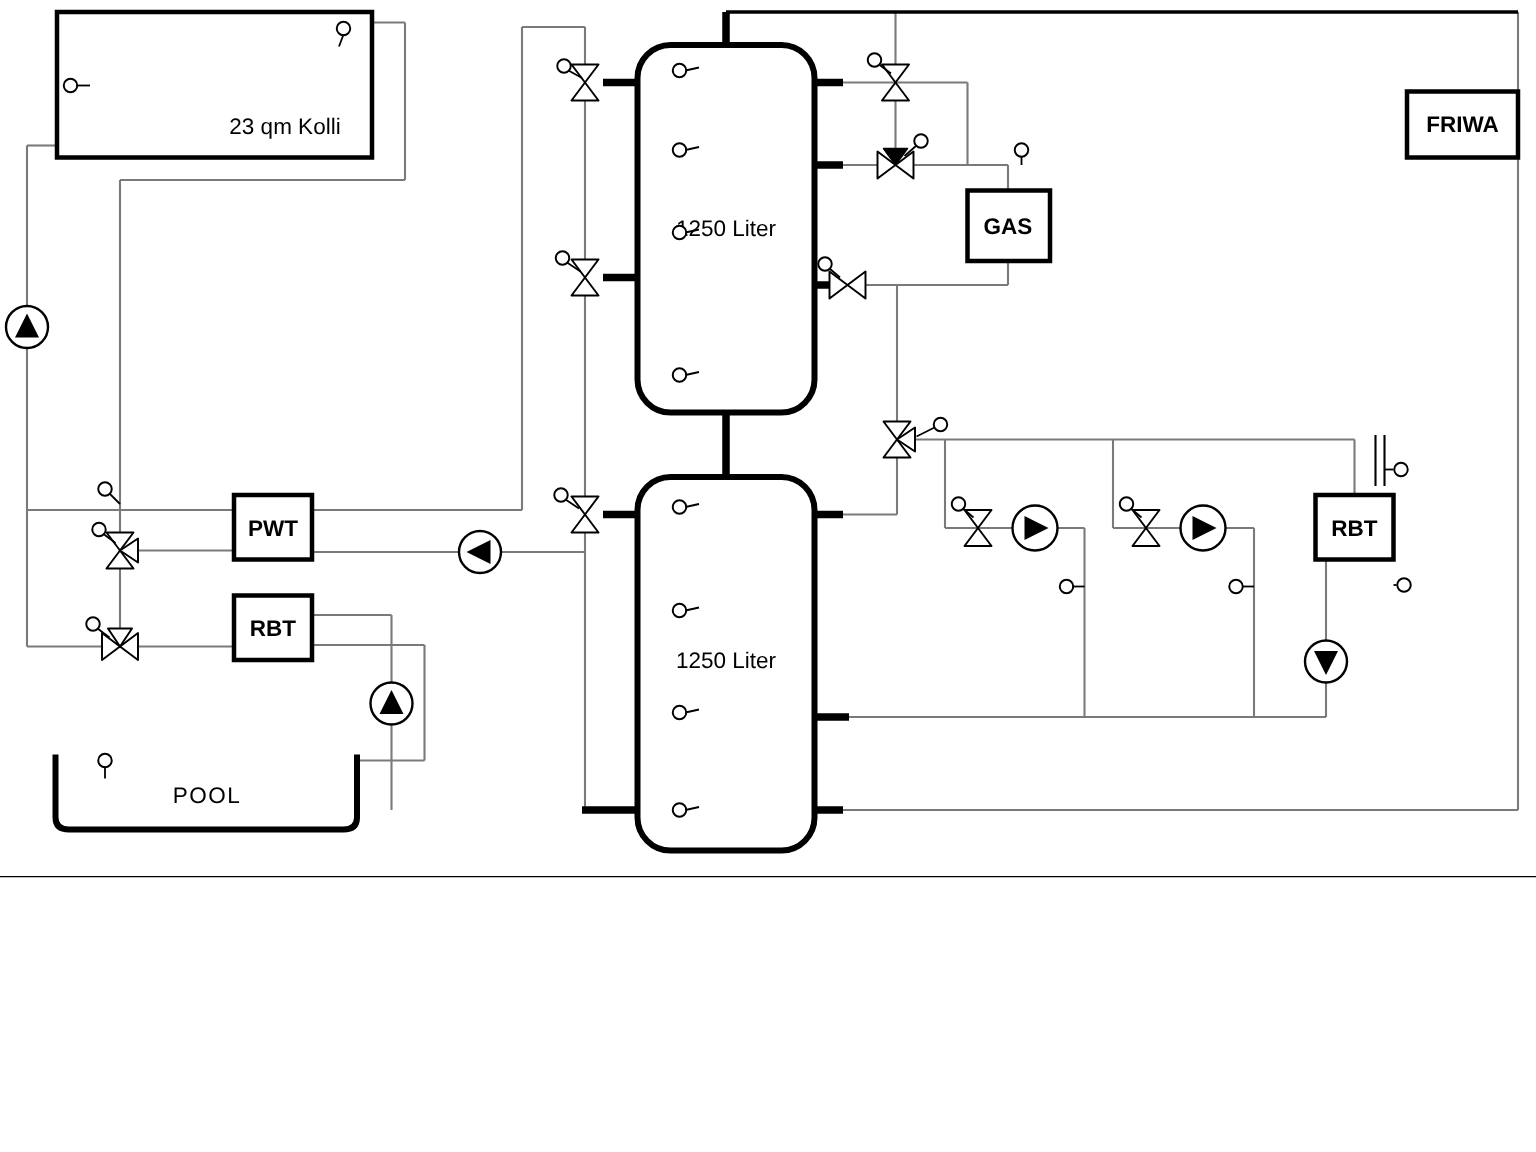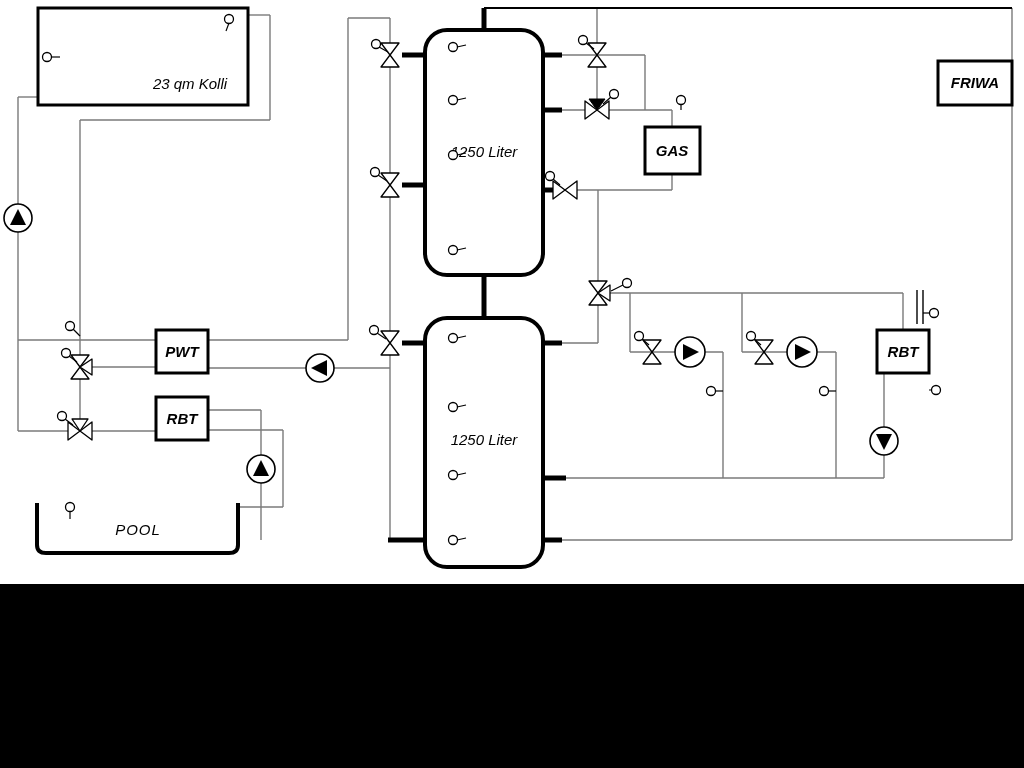--- a/index.html
+++ b/index.html
@@ -1,16 +1,16 @@
 <!DOCTYPE html>
 <html><head>
 <meta charset="utf-8">
 <style>
   html,body { margin:0; padding:0; background:#ffffff; }
-  .screen { position:relative; width:1024px; height:768px; background:#ffffff; overflow:hidden;font-style:italic; }
+  .screen { position:relative; width:1024px; height:585px; background:#ffffff; overflow:hidden; }
   svg { display:block; }
   .pipe       { stroke:#7a7a7a; stroke-width:1.4; fill:none; }
   .pipe-dark  { stroke:#000000; stroke-width:2.2; fill:none; }
   .tick       { stroke:#000000; stroke-width:1.4; fill:none; }
   .stub       { stroke:#000000; stroke-width:5; fill:none; }
   .box        { fill:#ffffff; stroke:#000000; stroke-width:3; }
   .tank       { fill:#ffffff; stroke:#000000; stroke-width:4; }
   .poolwall   { fill:none;    stroke:#000000; stroke-width:4; }
   .valve      { fill:#ffffff; stroke:#000000; stroke-width:1.3; stroke-linejoin:round; }
   .valve-blk  { fill:#000000; stroke:#000000; stroke-width:1; stroke-linejoin:round; }

